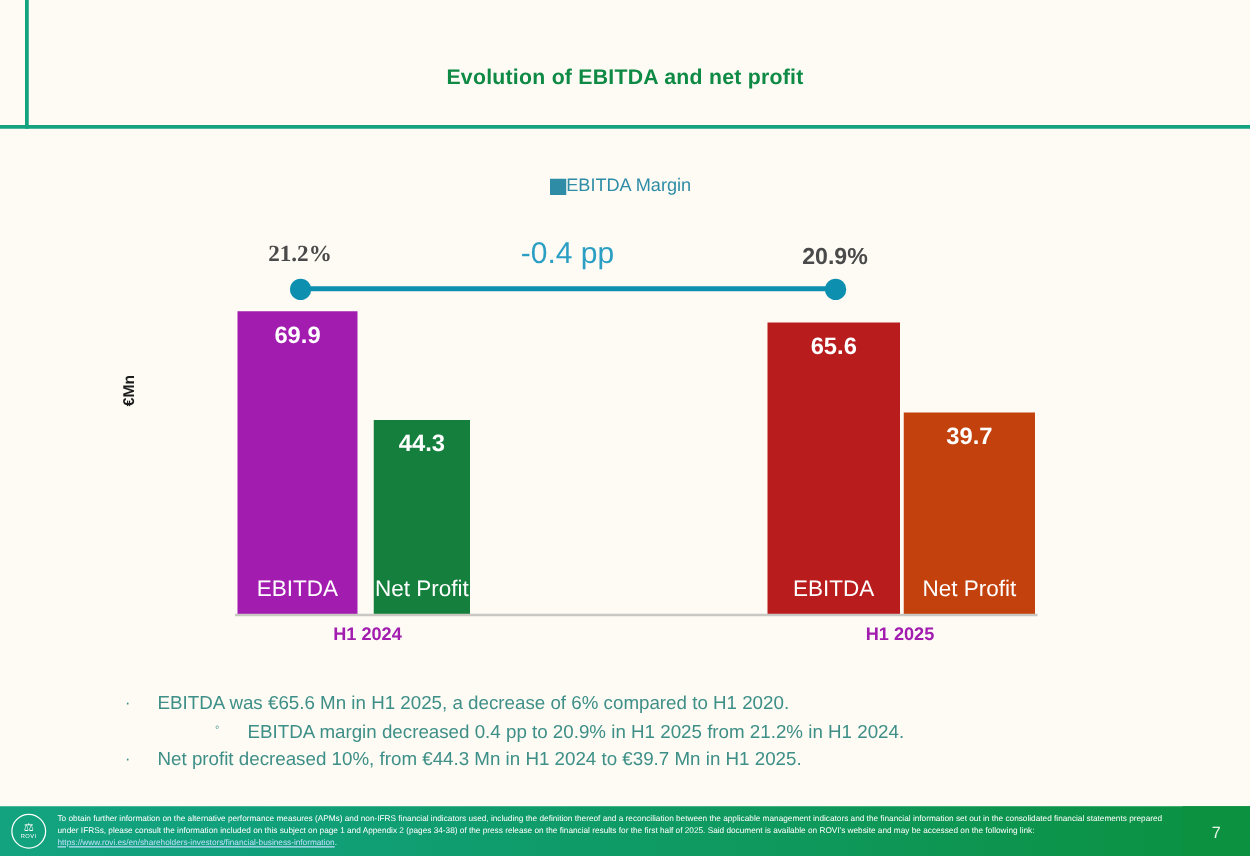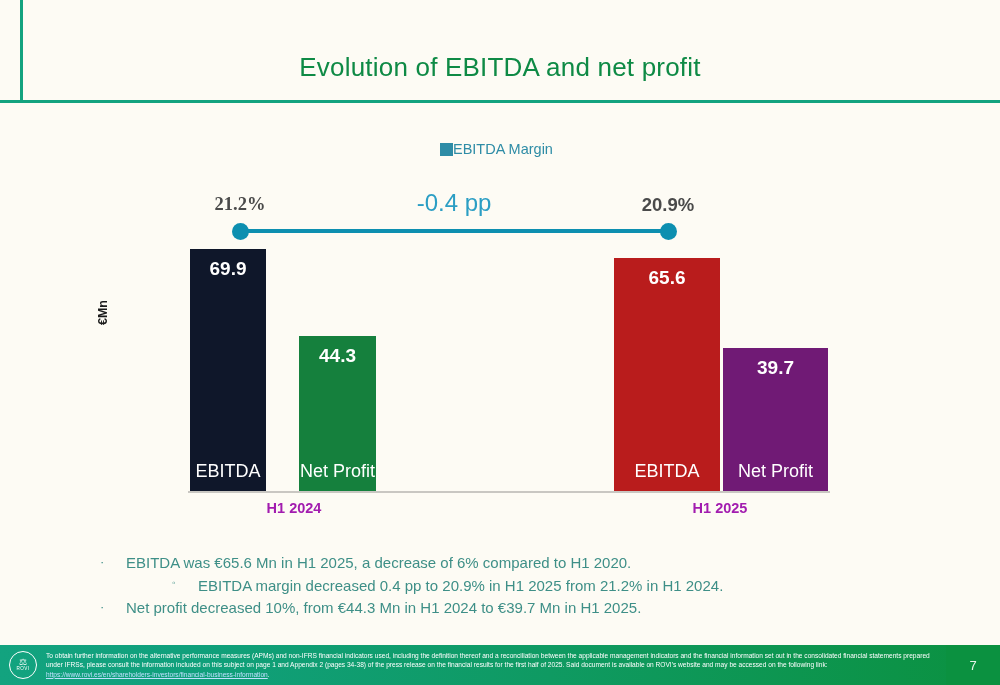--- a/index.html
+++ b/index.html
@@ -38,22 +38,22 @@
     background: #13a37f;
   }
 
   
   .title {
     position: absolute;
     left: 0;
     top: 52px;
     width: 1000px;
     text-align: center;
-    font-size: 26px;
-    font-weight: normal;
+    font-size: 17px;
+    font-weight: bold;
     color: #0e8a45;
     letter-spacing: .2px;
   }
 
   
   .legend {
     position: absolute;
     left: 440px;
     top: 141px;
     display: flex;
@@ -273,33 +273,33 @@
   <div class="legend">
     <span class="legend-swatch"></span>
     <span class="legend-label">EBITDA Margin</span>
   </div>
 
   <div class="chart">
 
     <div class="ylabel">€Mn</div>
 
     <div class="bars-wrap" id="bars-wrap">
-        <div class="bar" style="left: 190px; width: 76px; height: 243px; background: #0f172a;">
+        <div class="bar" style="left: 190px; width: 96px; height: 243px; background: #a21caf;">
           <div class="bar-value">69.9</div>
           <div class="bar-name">EBITDA</div>
         </div>
         <div class="bar" style="left: 299px; width: 77px; height: 156px; background: #15803d;">
           <div class="bar-value">44.3</div>
           <div class="bar-name">Net Profit</div>
         </div>
         <div class="bar" style="left: 614px; width: 106px; height: 234px; background: #b91c1c;">
           <div class="bar-value">65.6</div>
           <div class="bar-name">EBITDA</div>
         </div>
-        <div class="bar" style="left: 723px; width: 105px; height: 144px; background: #701a75;">
+        <div class="bar" style="left: 723px; width: 105px; height: 162px; background: #c2410c;">
           <div class="bar-value">39.7</div>
           <div class="bar-name">Net Profit</div>
         </div>
       </div>
 
     <div class="baseline"></div>
 
     <div class="margin-line"></div>
     <div class="margin-dot left"></div>
     <div class="margin-dot right"></div>

